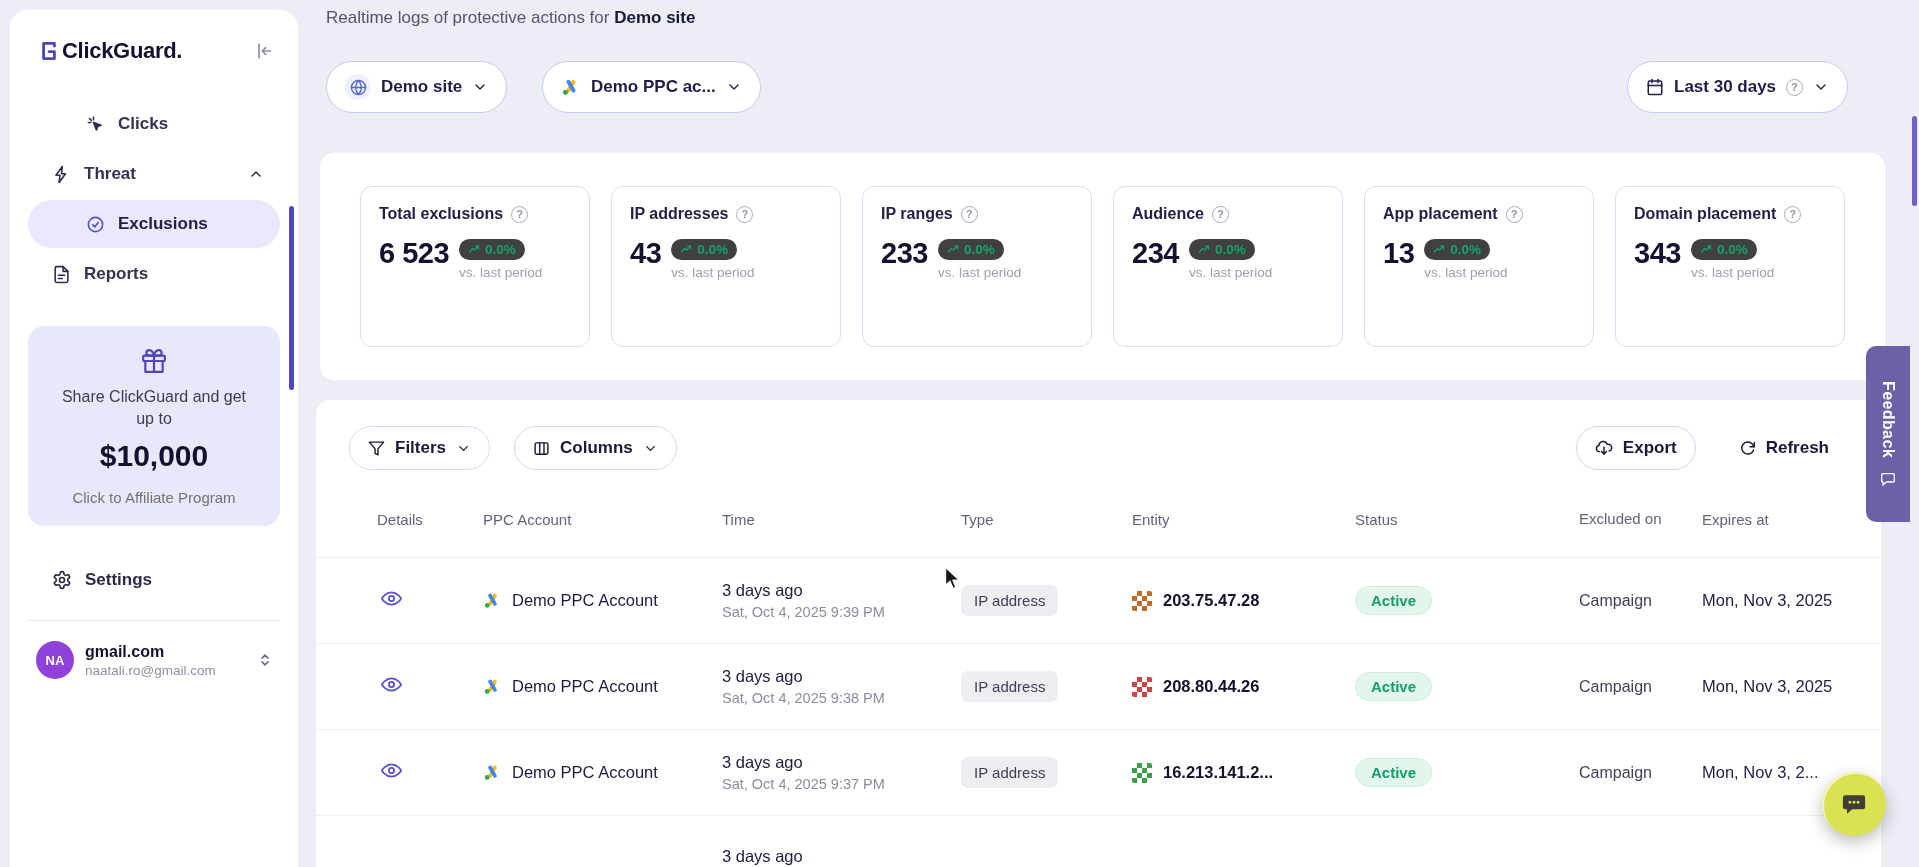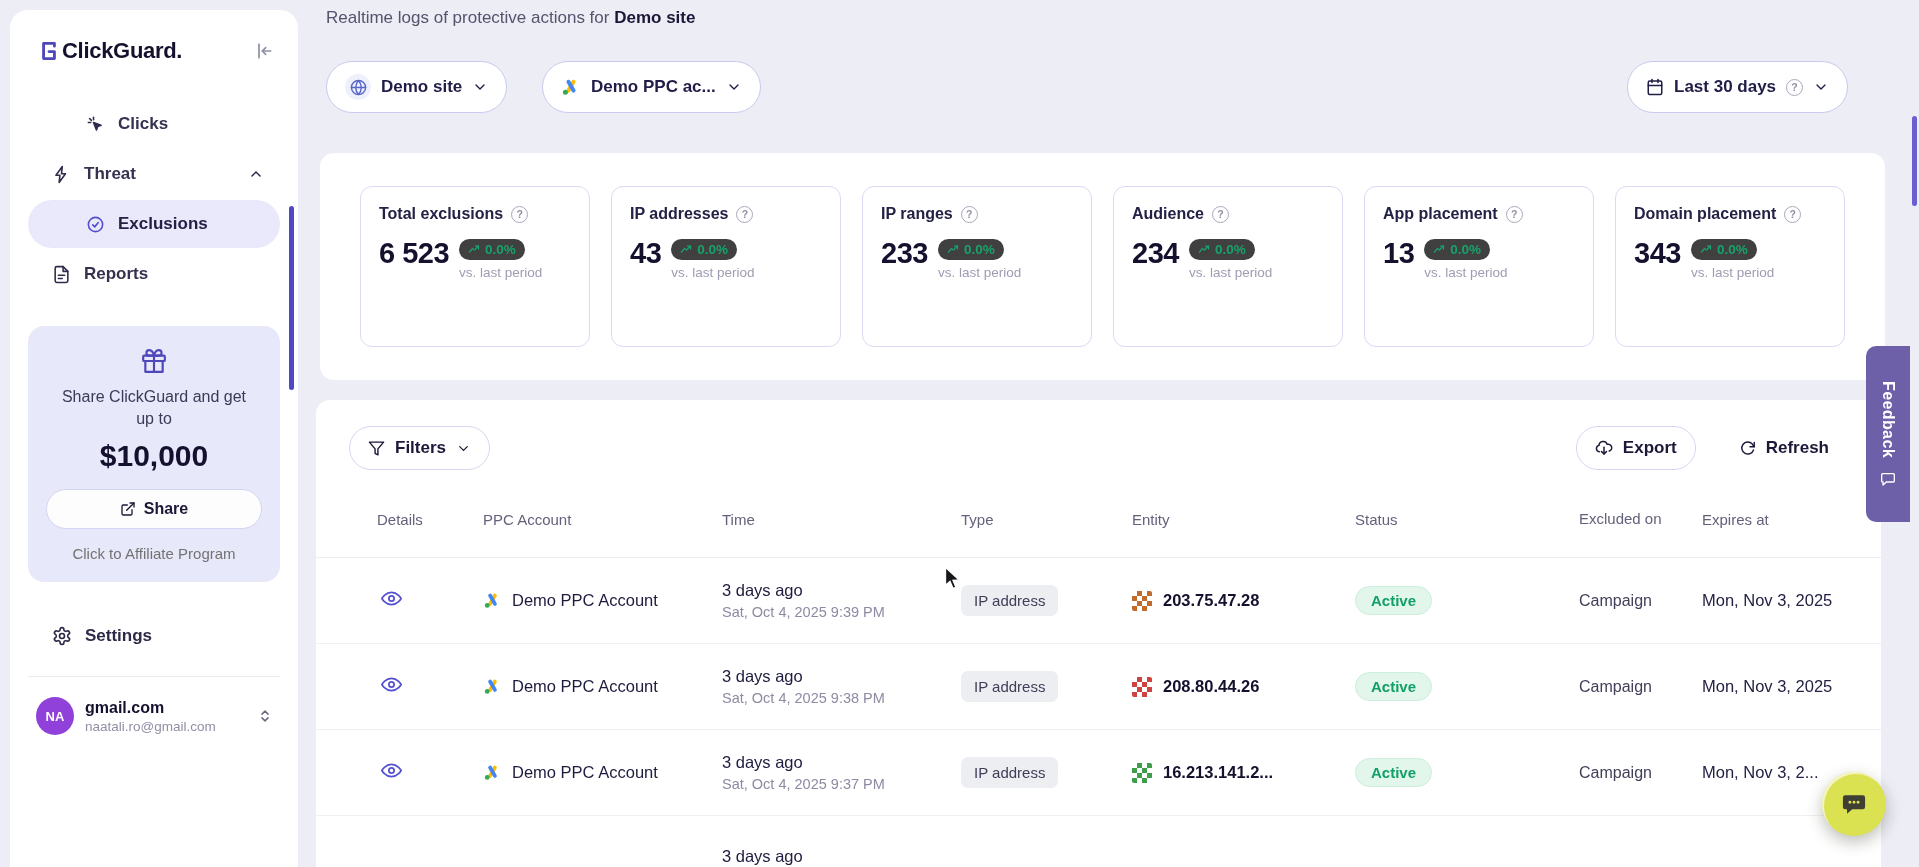--- a/index.html
+++ b/index.html
@@ -200,30 +200,20 @@
       <svg class="ic" width="26" height="26" viewBox="0 0 24 24">
           <polyline points="20 12 20 22 4 22 4 12"></polyline>
           <rect x="2" y="7" width="20" height="5" rx="1"></rect>
           <line x1="12" y1="22" x2="12" y2="7"></line>
           <path d="M12 7H7.5a2.5 2.5 0 0 1 0-5C11 2 12 7 12 7z"></path>
           <path d="M12 7h4.5a2.5 2.5 0 0 0 0-5C13 2 12 7 12 7z"></path>
         </svg>
     </span>
     <div class="promo-text">Share ClickGuard and get up to</div>
     <div class="promo-amount">$10,000</div>
-    <button class="share-btn">
-      <span>
-        <svg class="ic" width="16" height="16" viewBox="0 0 24 24">
-            <path d="M18 13v6a2 2 0 0 1-2 2H5a2 2 0 0 1-2-2V8a2 2 0 0 1 2-2h6"></path>
-            <polyline points="15 3 21 3 21 9"></polyline>
-            <line x1="10" y1="14" x2="21" y2="3"></line>
-          </svg>
-      </span>
-      <span>Share</span>
-    </button>
     <div class="promo-affiliate">Click to Affiliate Program</div>
   </div>
 
   <div class="settings-row">
     <span>
       <svg class="ic" width="20" height="20" viewBox="0 0 24 24">
           <circle cx="12" cy="12" r="3"></circle>
           <path d="M12.22 2h-.44a2 2 0 0 0-2 2v.18a2 2 0 0 1-1 1.73l-.43.25a2 2 0 0 1-2 0l-.15-.08a2 2 0 0 0-2.73.73l-.22.38a2 2 0 0 0 .73 2.73l.15.1a2 2 0 0 1 1 1.72v.51a2 2 0 0 1-1 1.74l-.15.09a2 2 0 0 0-.73 2.73l.22.38a2 2 0 0 0 2.73.73l.15-.08a2 2 0 0 1 2 0l.43.25a2 2 0 0 1 1 1.73V20a2 2 0 0 0 2 2h.44a2 2 0 0 0 2-2v-.18a2 2 0 0 1 1-1.73l.43-.25a2 2 0 0 1 2 0l.15.08a2 2 0 0 0 2.73-.73l.22-.39a2 2 0 0 0-.73-2.73l-.15-.08a2 2 0 0 1-1-1.74v-.5a2 2 0 0 1 1-1.74l.15-.09a2 2 0 0 0 .73-2.73l-.22-.38a2 2 0 0 0-2.73-.73l-.15.08a2 2 0 0 1-2 0l-.43-.25a2 2 0 0 1-1-1.73V4a2 2 0 0 0-2-2z"></path>
         </svg>
     </span>
@@ -428,20 +418,35 @@
             <polygon points="22 3 2 3 10 12.5 10 19 14 21 14 12.5 22 3"></polygon>
           </svg>
         </span>
       <span>Filters</span>
       <span class="chev">
           <svg class="ic" width="15" height="15" viewBox="0 0 24 24">
             <polyline points="6 9 12 15 18 9"></polyline>
           </svg>
         </span>
     </button>
+    <button class="tb-btn">
+      <span>
+          <svg class="ic" width="17" height="17" viewBox="0 0 24 24">
+            <rect x="3" y="4" width="18" height="16" rx="2"></rect>
+            <line x1="9.5" y1="4" x2="9.5" y2="20"></line>
+            <line x1="15.5" y1="4" x2="15.5" y2="20"></line>
+          </svg>
+        </span>
+      <span>Columns</span>
+      <span class="chev">
+          <svg class="ic" width="15" height="15" viewBox="0 0 24 24">
+            <polyline points="6 9 12 15 18 9"></polyline>
+          </svg>
+        </span>
+    </button>
     <button class="tb-btn push-right">
       <span>
           <svg class="ic" width="18" height="18" viewBox="0 0 24 24">
             <path d="M6 17a4.3 4.3 0 0 1-.7-8.5 5.6 5.6 0 0 1 10.9-1.4A4.6 4.6 0 0 1 19 16"></path>
             <line x1="12" y1="11" x2="12" y2="20"></line>
             <polyline points="8.8 16.8 12 20 15.2 16.8"></polyline>
           </svg>
         </span>
       <span>Export</span>
     </button>

